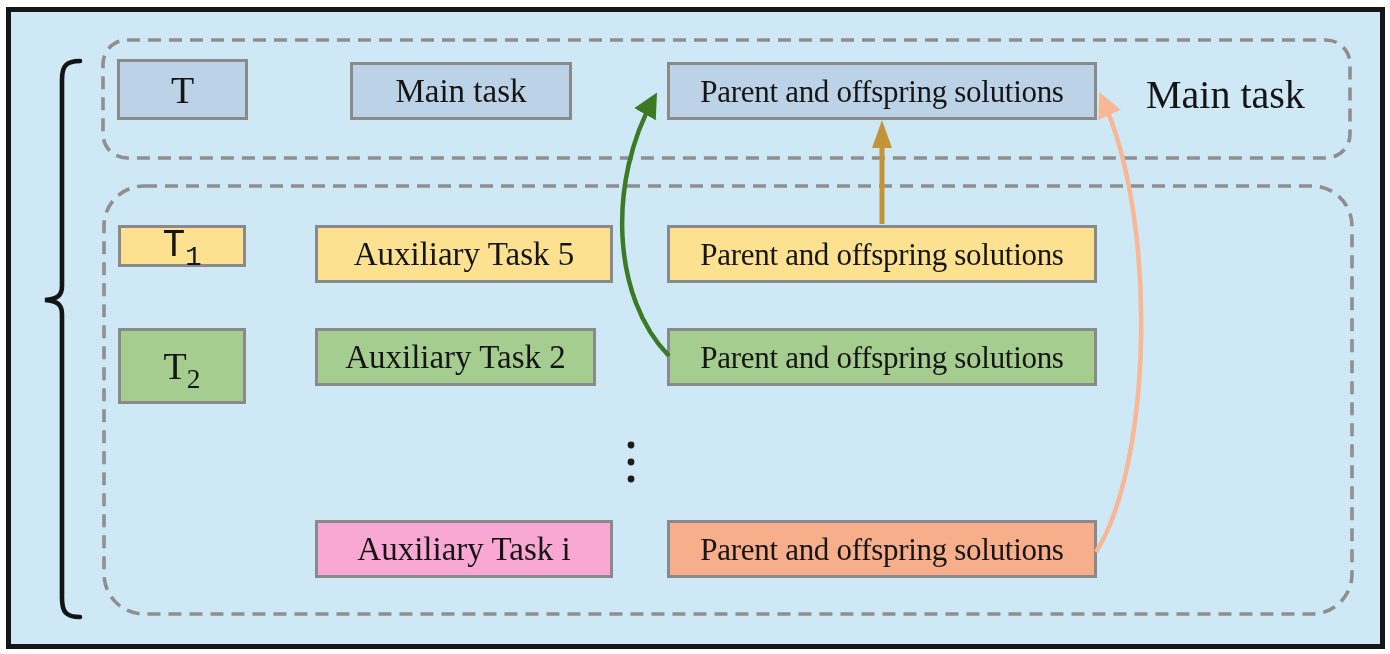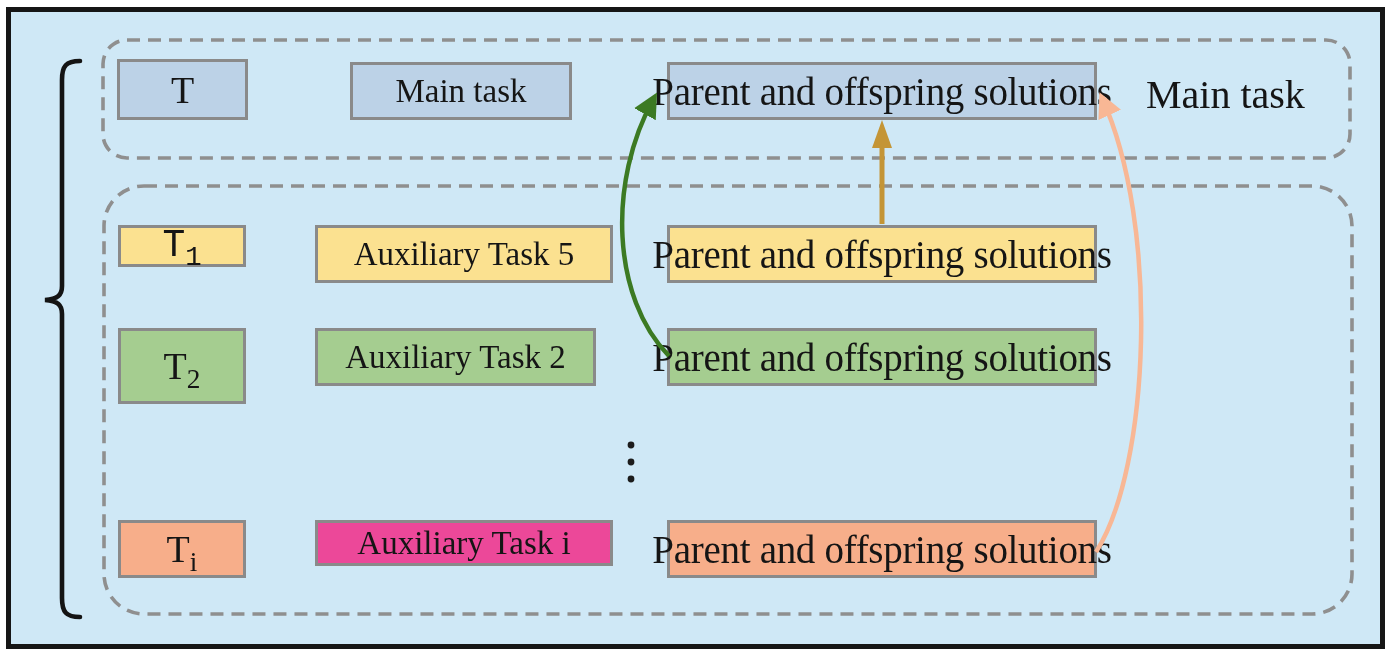--- a/index.html
+++ b/index.html
@@ -24,21 +24,21 @@
   .layer.over{z-index:3;}
 
   .box{
     position:absolute;
     box-sizing:border-box;
     border:3.5px solid #8a8a8a;
     display:flex;align-items:center;justify-content:center;
     z-index:2;
     white-space:nowrap;
   }
-  .box .txt{font-size:39px;line-height:1;letter-spacing:-0.3px;}
+  .box .txt{font-size:31px;line-height:1;letter-spacing:-0.3px;}
   .box .task-txt{font-size:33px;line-height:1;}
   .box .sym{font-size:38px;line-height:1;}
   .box .sym sub{font-size:0.72em;line-height:0;}
 
   .side-label{
     position:absolute;
     font-size:40px;line-height:1.2;
     z-index:2;
     white-space:nowrap;
   }
@@ -89,24 +89,21 @@
   <div class="box" style="left: 118px; top: 328px; width: 128px; height: 76px; background-color: rgb(165, 205, 144);">
     <span class="sym"><span>T</span><sub>2</sub></span>
   </div>
   <div class="box" style="left: 315px; top: 328px; width: 281px; height: 58px; background-color: rgb(165, 205, 144);">
     <span class="task-txt">Auxiliary Task 2</span>
   </div>
   <div class="box" style="left: 667px; top: 328px; width: 430px; height: 58px; background-color: rgb(165, 205, 144);">
     <span class="txt">Parent and offspring solutions</span>
   </div>
 
-  <div class="box" style="left: 118px; top: 520px; width: 128px; height: 58px; background-color: rgb(247, 174, 138);">
-    <span class="sym"><span>T</span><sub>i</sub></span>
-  </div>
-  <div class="box" style="left: 315px; top: 520px; width: 298px; height: 46px; background-color: #ec4899;">
+  <div class="box" style="left: 315px; top: 520px; width: 298px; height: 58px; background-color: #f9a8d4;">
     <span class="task-txt">Auxiliary Task i</span>
   </div>
   <div class="box" style="left: 667px; top: 520px; width: 430px; height: 58px; background-color: rgb(247, 174, 138);">
     <span class="txt">Parent and offspring solutions</span>
   </div>
 
   <div class="side-label" style="left:1154px;top:326px">
   </div>
 
   <svg class="layer over" viewBox="0 0 1390 654">

